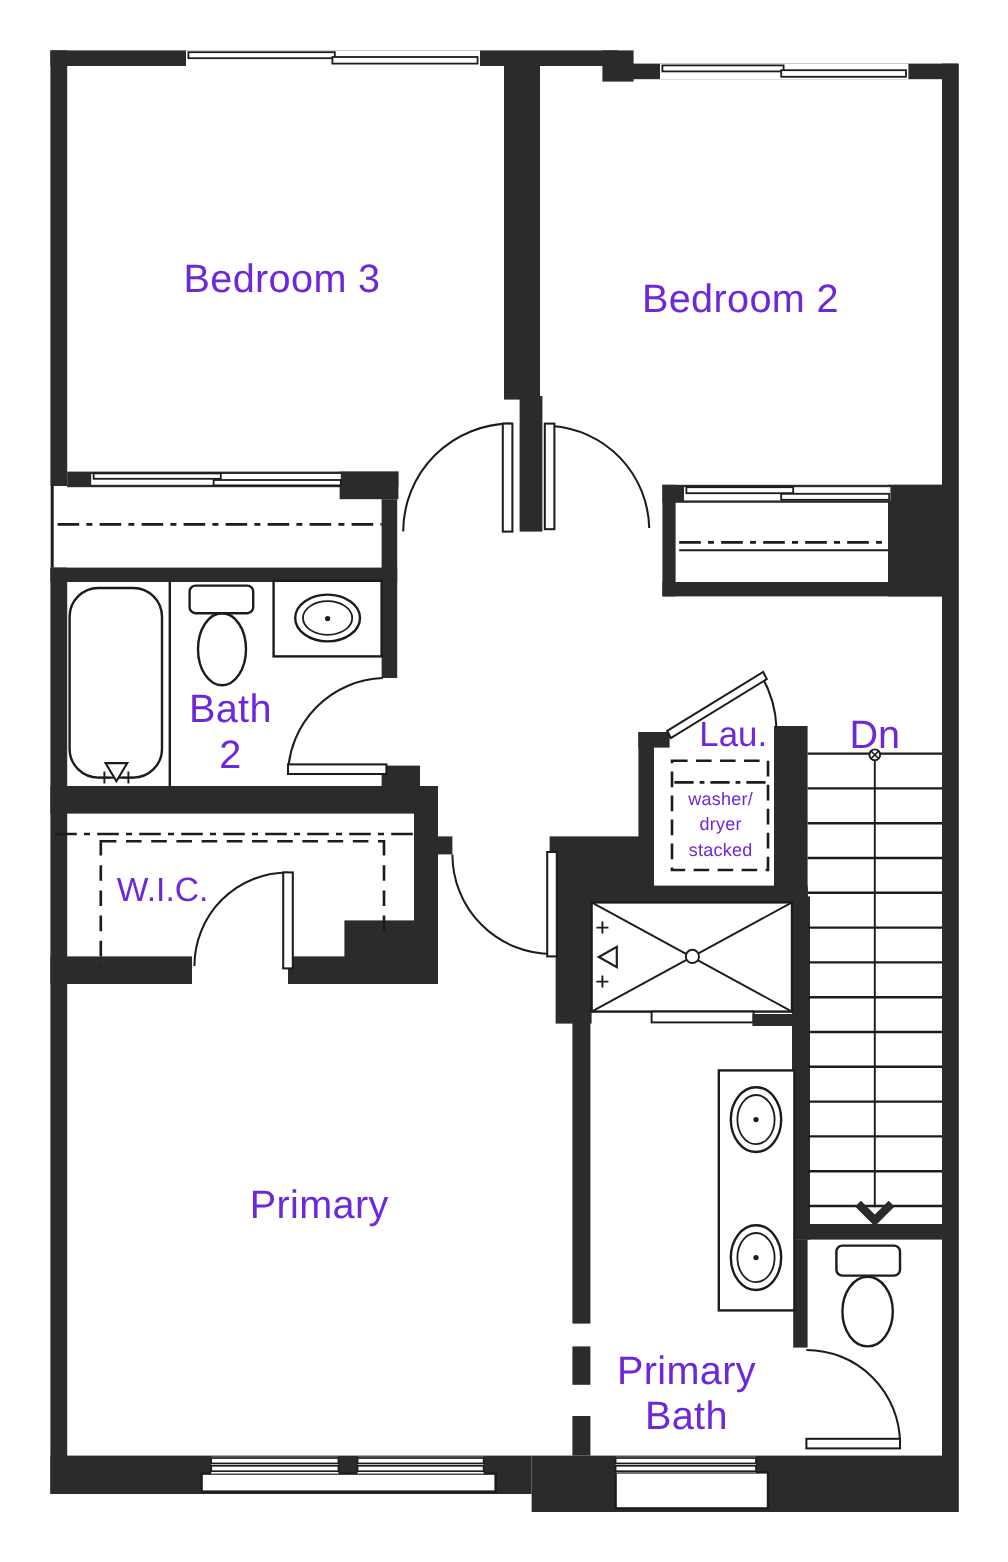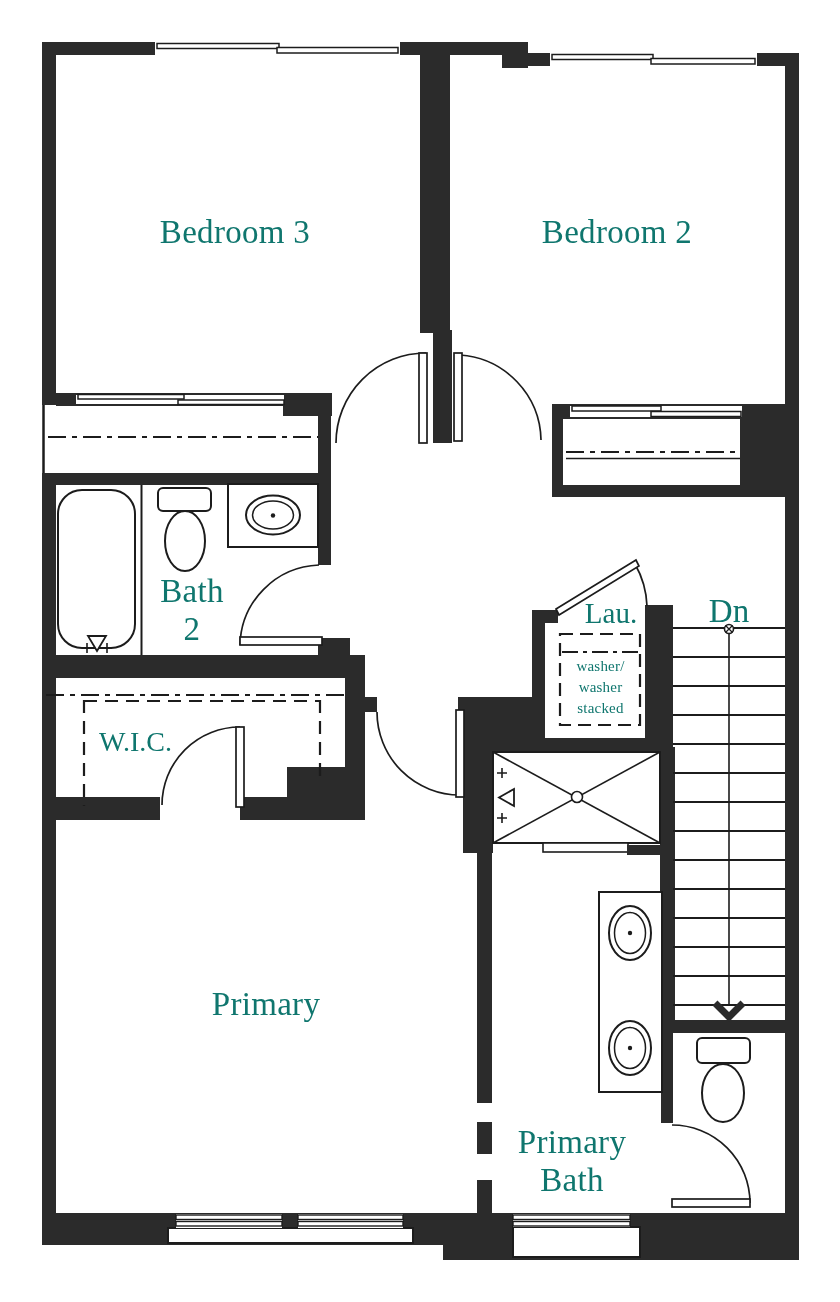--- a/index.html
+++ b/index.html
@@ -1,18 +1,18 @@
 <!DOCTYPE html>
 <html><head>
 <meta charset="utf-8">
 <style>
   html,body{margin:0;padding:0;background:#ffffff;}
   #stage{position:relative;width:840px;height:1302px;background:#ffffff;overflow:hidden;}
   #plan-svg{position:absolute;left:0;top:0;}
-  .label{position:absolute;font-family:Liberation Serif, serif;color:#0f766e;text-align:center;}
+  .label{position:absolute;font-family:Liberation Sans, sans-serif;color:#6d28d9;text-align:center;}
   .room{font-size:33px;line-height:38px;letter-spacing:.3px;}
   .lau{font-size:29px;line-height:34px;}
   .dn{font-size:33px;line-height:29px;}
   .wic{font-size:28px;line-height:24px;}
   .wd{font-size:15px;line-height:21px;letter-spacing:.2px;text-align:center;}
 </style>
 </head>
 <body>
 
 <div id="stage">
@@ -146,36 +146,36 @@
       <rect x="513" y="1215" width="117" height="4.5" fill="#ffffff" stroke="#1c1c1c" stroke-width="1.4"></rect>
       <rect x="513" y="1221.5" width="117" height="4.5" fill="#ffffff" stroke="#1c1c1c" stroke-width="1.4"></rect>
       <line x1="141.5" y1="485" x2="141.5" y2="655" stroke="#1c1c1c" stroke-width="2"></line>
       <circle cx="729" cy="629" r="4.5" fill="#ffffff" stroke="#1c1c1c" stroke-width="1.6"></circle>
       <path d="M725.5,625.5 L732.5,632.5 M725.5,632.5 L732.5,625.5" stroke="#1c1c1c" stroke-width="1.3" fill="none"></path>
       <polyline points="715,1003 729,1017 743,1003" fill="none" stroke="#2b2b2b" stroke-width="7"></polyline>
     </svg>
 
   <div class="label room" style="left:90px;top:213px;width:290px">Bedroom 3</div>
 
-  <div class="label room" style="left:472px;top:213px;width:290px">Bedroom 2</div>
+  <div class="label room" style="left:472px;top:230px;width:290px">Bedroom 2</div>
 
   <div class="label room" style="left:132px;top:572px;width:120px">
     <div>Bath</div>
     <div>2</div>
   </div>
 
   <div class="label wic" style="left:83px;top:730px;width:105px">W.I.C.</div>
 
   <div class="label lau" style="left:556px;top:596px;width:110px">Lau.</div>
 
   <div class="label dn" style="left:694px;top:597px;width:70px">Dn</div>
 
   <div class="label wd" style="left:558px;top:656px;width:85px">
     <div>washer/</div>
-    <div>washer</div>
+    <div>dryer</div>
     <div>stacked</div>
   </div>
 
   <div class="label room" style="left:121px;top:985px;width:290px">
     <div>Primary</div>
   </div>
 
   <div class="label room" style="left:427px;top:1123px;width:290px">
     <div>Primary</div>
     <div>Bath</div>

